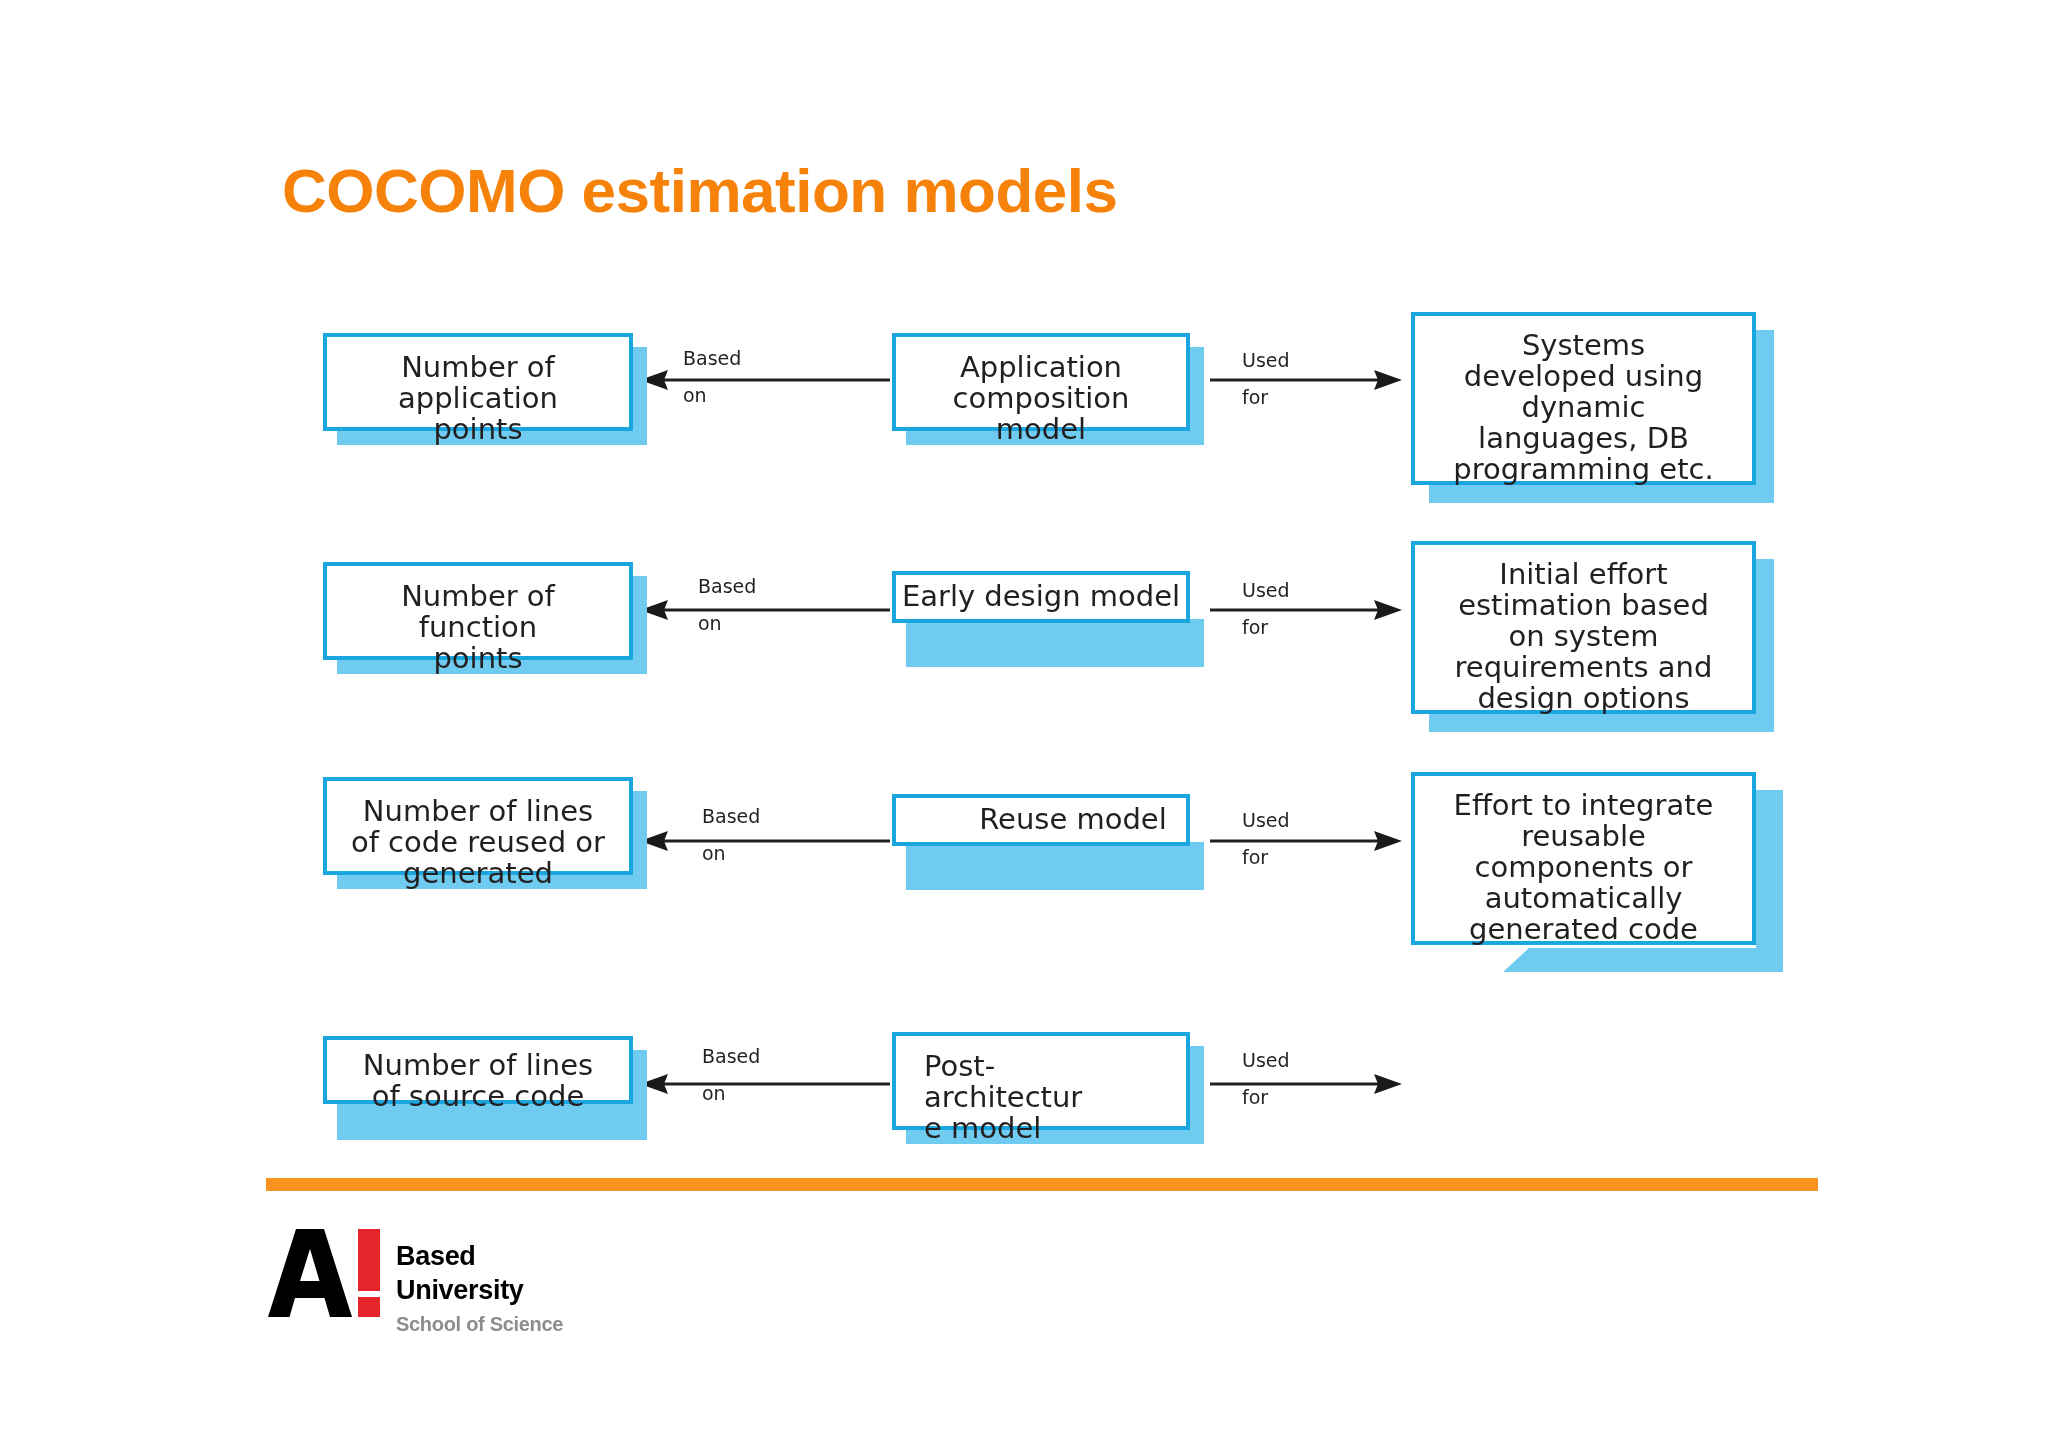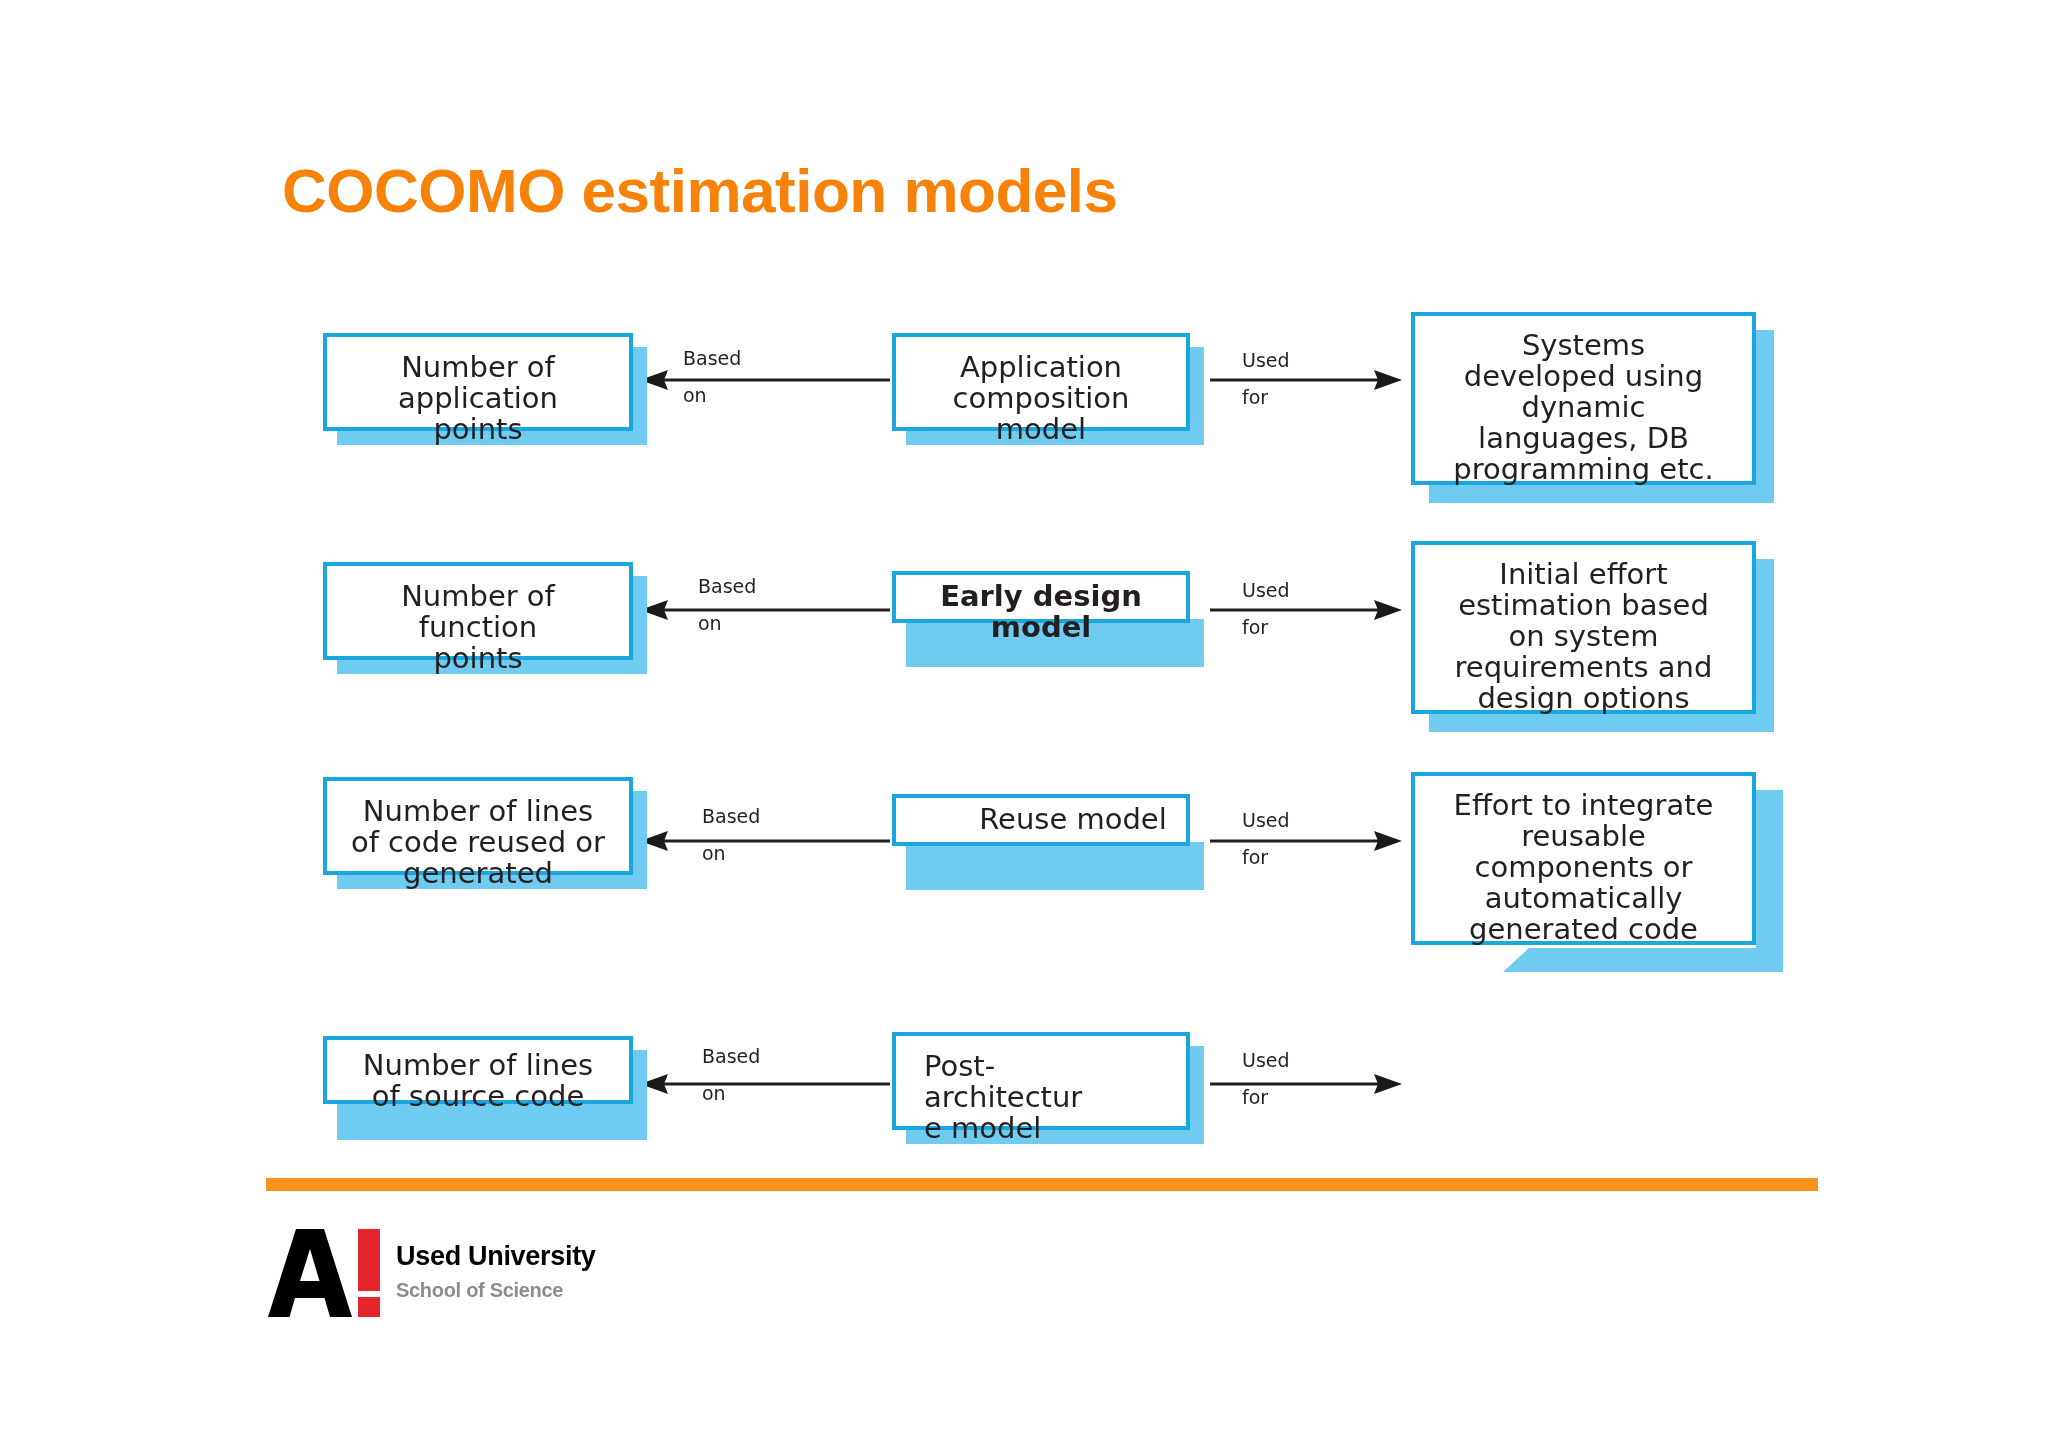--- a/index.html
+++ b/index.html
@@ -199,21 +199,21 @@
     <div class="shadow" style="left:14px; top:14px; width:310px; height:98px;"></div>
     <div class="frame"></div>
     <div class="txt" style="top:19px;">Number of
 function
 points</div>
   </div>
 
   <div class="conn-label" style="left:678px; top:568px;">Based
 on</div>
 
-  <div class="node" style="left:872px; top:571px; width:298px; height:52px;font-weight:bold;">
+  <div class="node" style="left:872px; top:571px; width:298px; height:52px;">
     <div class="shadow" style="left:14px; top:48px; width:298px; height:48px;"></div>
     <div class="frame"></div>
     <div class="txt" style="top:10px;">Early design model</div>
   </div>
 
   <div class="conn-label" style="left:1222px; top:572px;">Used
 for</div>
 
   <div class="node" style="left:1391px; top:541px; width:345px; height:173px;">
     <div class="shadow" style="left:18px; top:18px; width:345px; height:173px;"></div>
@@ -301,18 +301,18 @@
   <div id="footer-rule"></div>
 
   <div id="aalto-logo">
     <svg class="mark" viewBox="0 0 112 88" width="112" height="88">
       <path d="M28 0 L56 0 L84 88 L62 88 L56.5 69 L27 69 L21.5 88 L0 88 Z
                M32 52 L51.5 52 L42 20 Z" fill="#000000"></path>
       <rect x="90" y="0" width="22" height="62" fill="#E4262C"></rect>
       <rect x="90" y="68" width="22" height="20" fill="#E4262C"></rect>
     </svg>
     <div class="wordmark">
-      <div class="line1">Used University</div>
+      <div class="line1">Based University</div>
       <div class="line2">School of Science</div>
     </div>
   </div>
 
 </div>
 
 </body></html>

